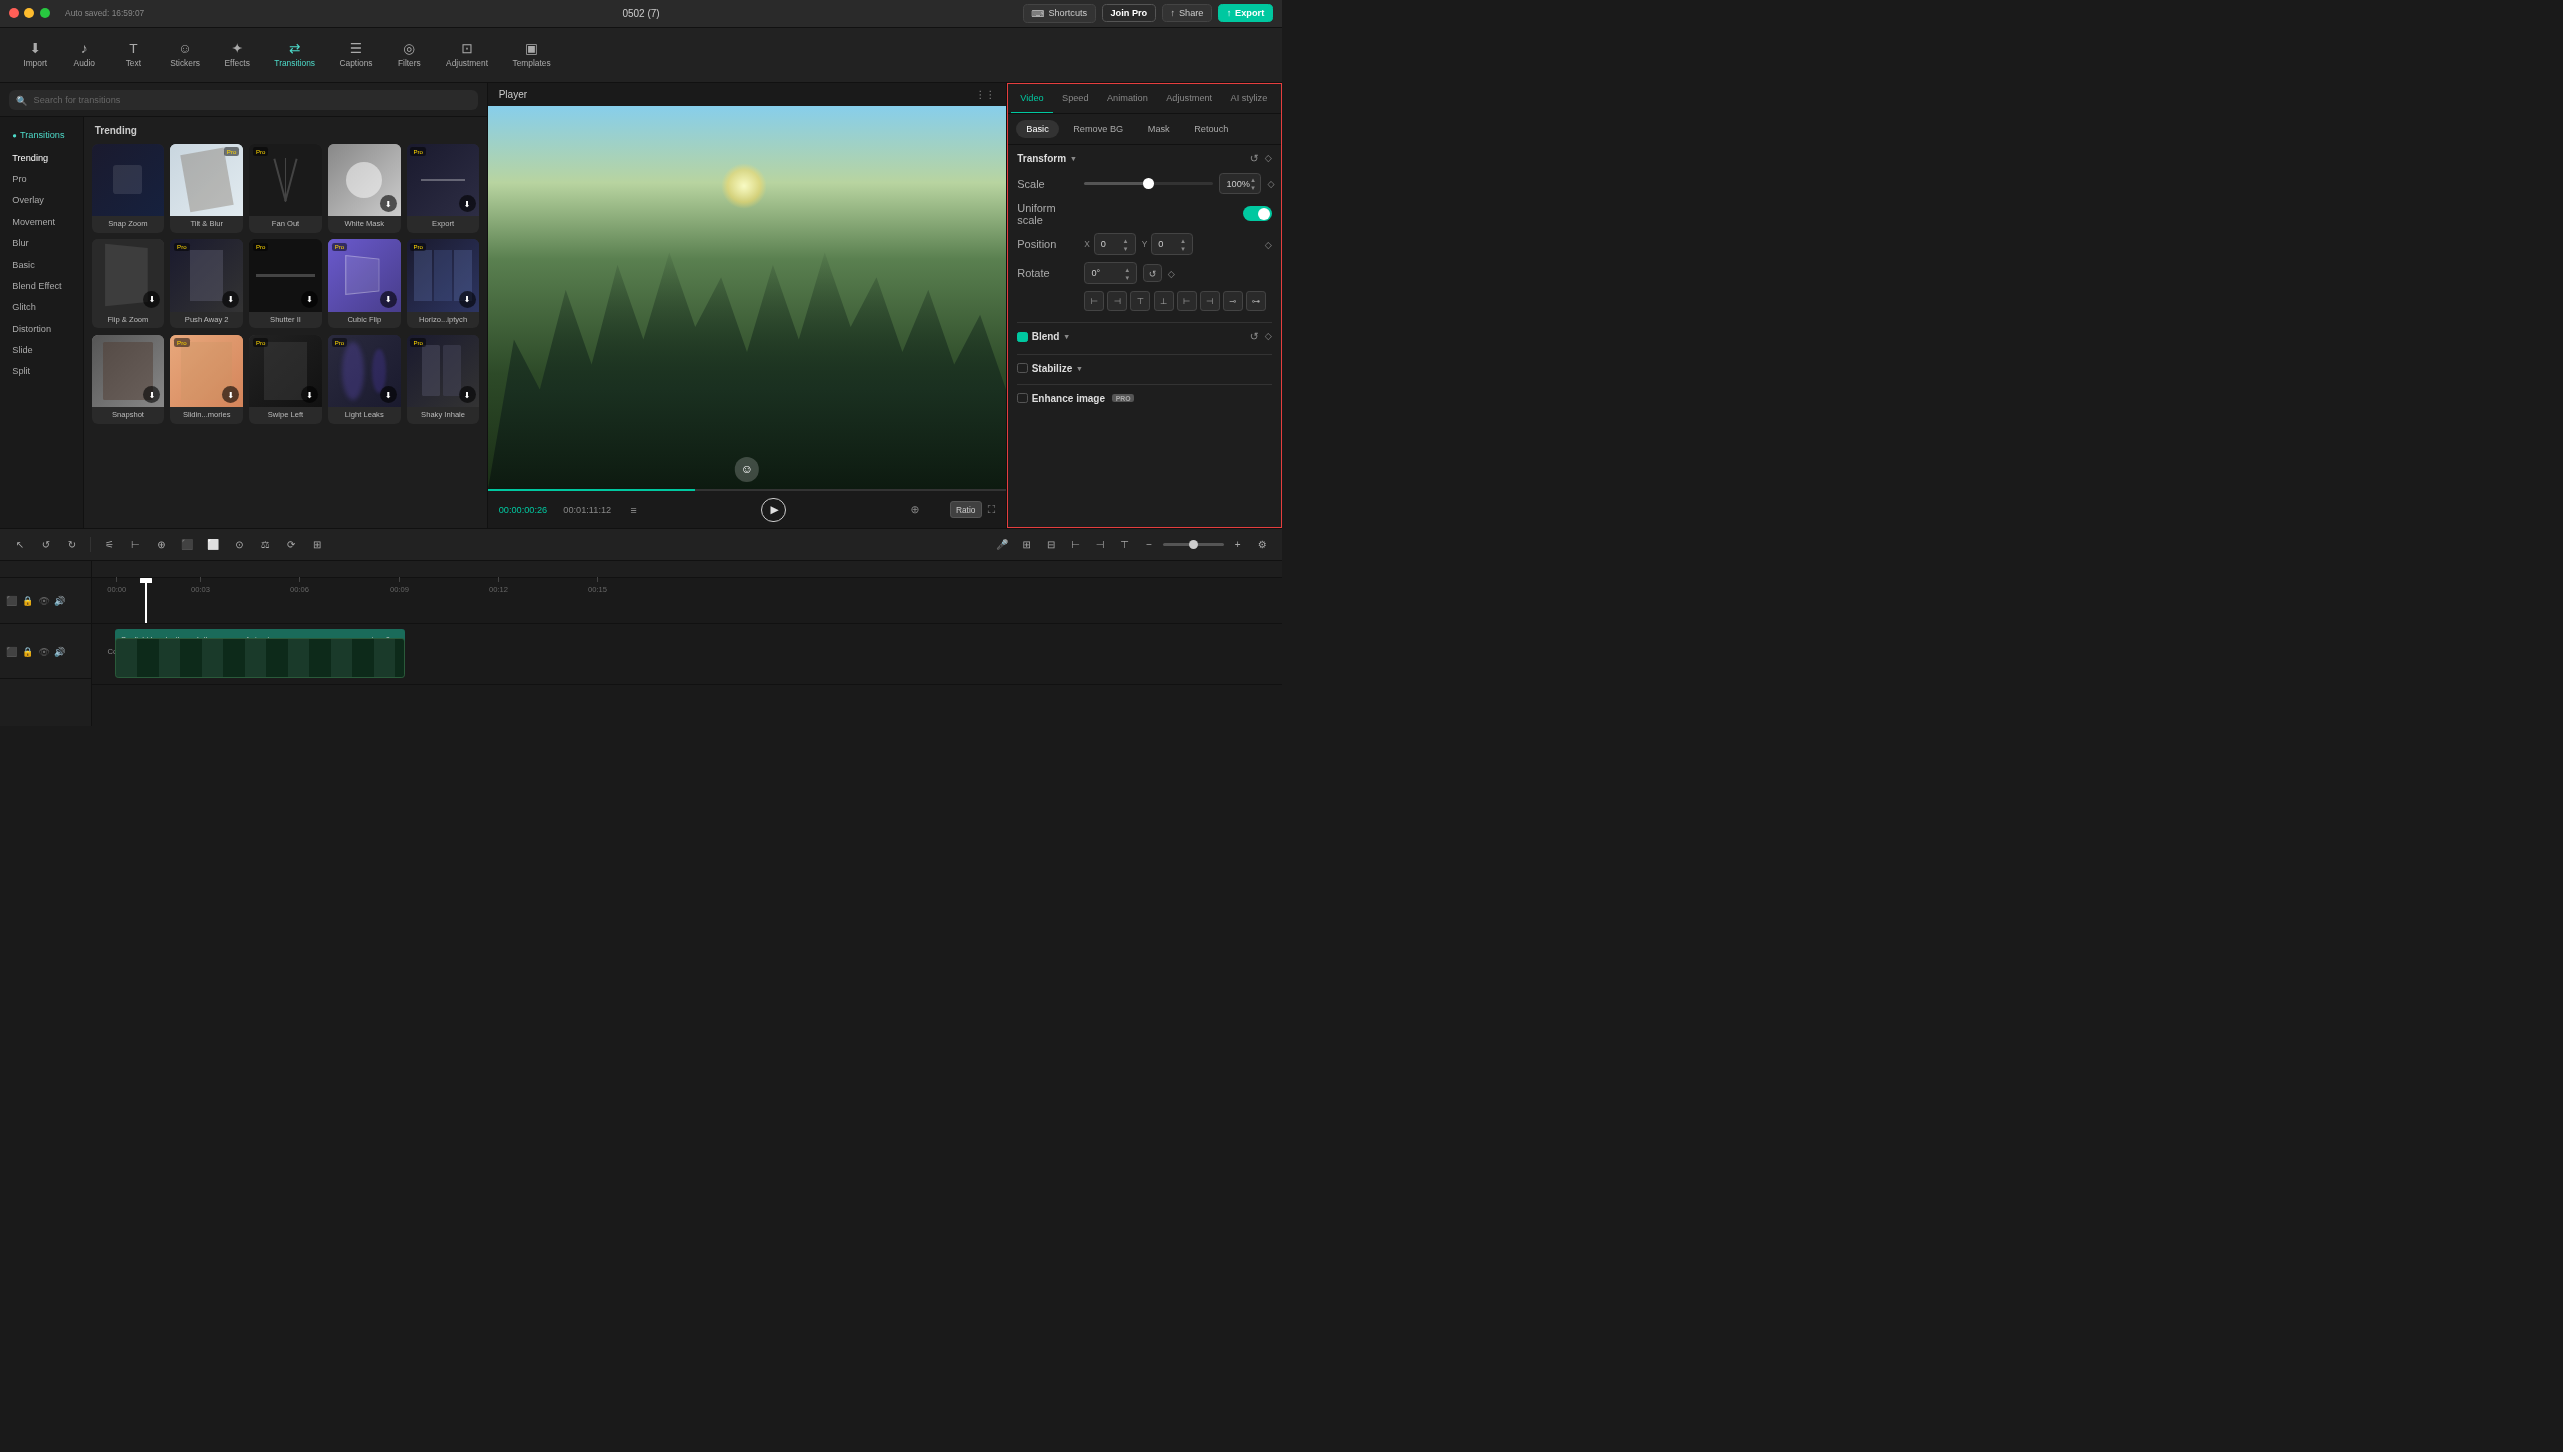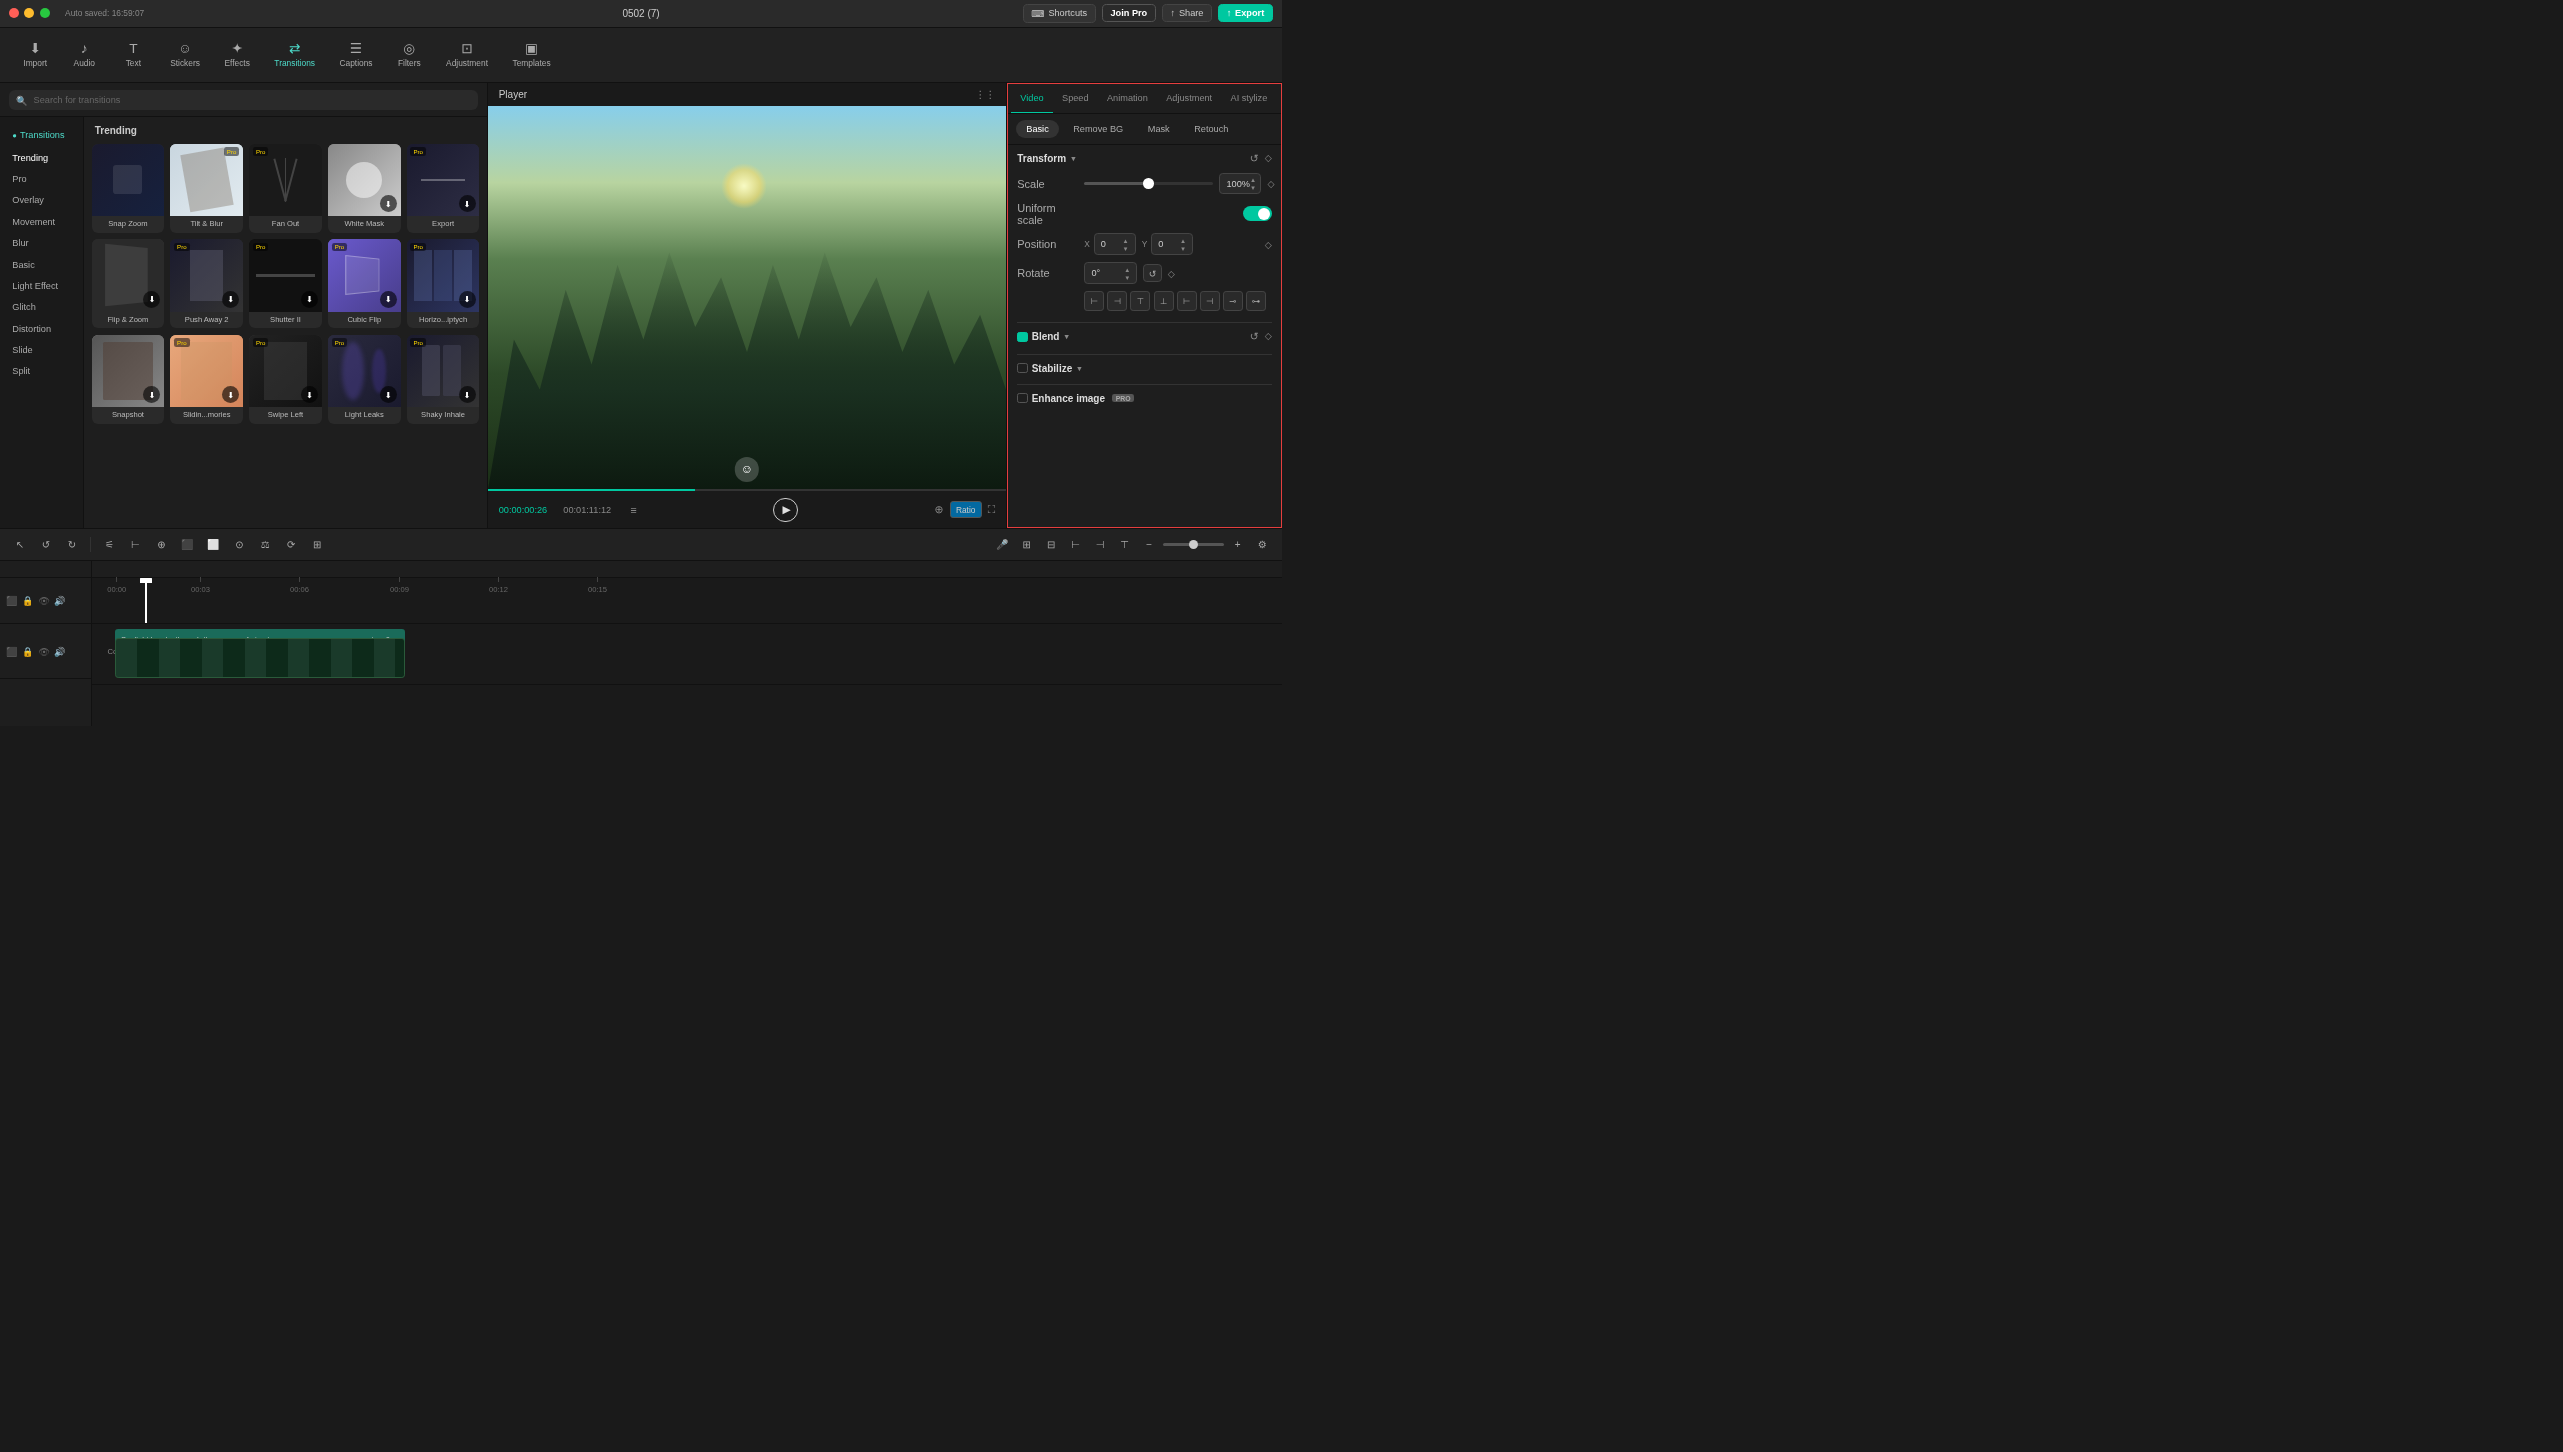--- a/index.html
+++ b/index.html
@@ -349,27 +349,28 @@
       cursor: pointer;
       margin: 0 auto;
     }
     .player-controls-right {
       margin-left: auto;
       display: flex;
       gap: 6.1px;
       align-items: center;
     }
     .ratio-btn {
-      background: #0369a1;
+      background: #404040;
       color: #ccc;
       border: 0.8px solid #555;
       border-radius: 3.1px;
       padding: 2.3px 5.3px;
       font-size: 8.4px;
       cursor: pointer;
+      margin-left: 24px;
     }
 
     
     .right-panel {
       width: 275px;
       background: #1e1e1e;
       display: flex;
       flex-direction: column;
       border: 1.5px solid #e53e3e;
     }
@@ -935,21 +936,21 @@
           <div class="cat-header">
             <span style="color:#4dd9c8; font-size:7.6px;">●</span>
             <span style="color:#4dd9c8; font-size:9.2px;">Transitions</span>
           </div>
           <div class="cat-item active">Trending</div>
           <div class="cat-item">Pro</div>
           <div class="cat-item">Overlay</div>
           <div class="cat-item">Movement</div>
           <div class="cat-item">Blur</div>
           <div class="cat-item">Basic</div>
-          <div class="cat-item">Light Effect</div>
+          <div class="cat-item">Blend Effect</div>
           <div class="cat-item">Glitch</div>
           <div class="cat-item">Distortion</div>
           <div class="cat-item">Slide</div>
           <div class="cat-item">Split</div>
         </div>
 
         <div class="transition-content">
           <div class="section-label">Trending</div>
           <div class="transition-grid">
 

